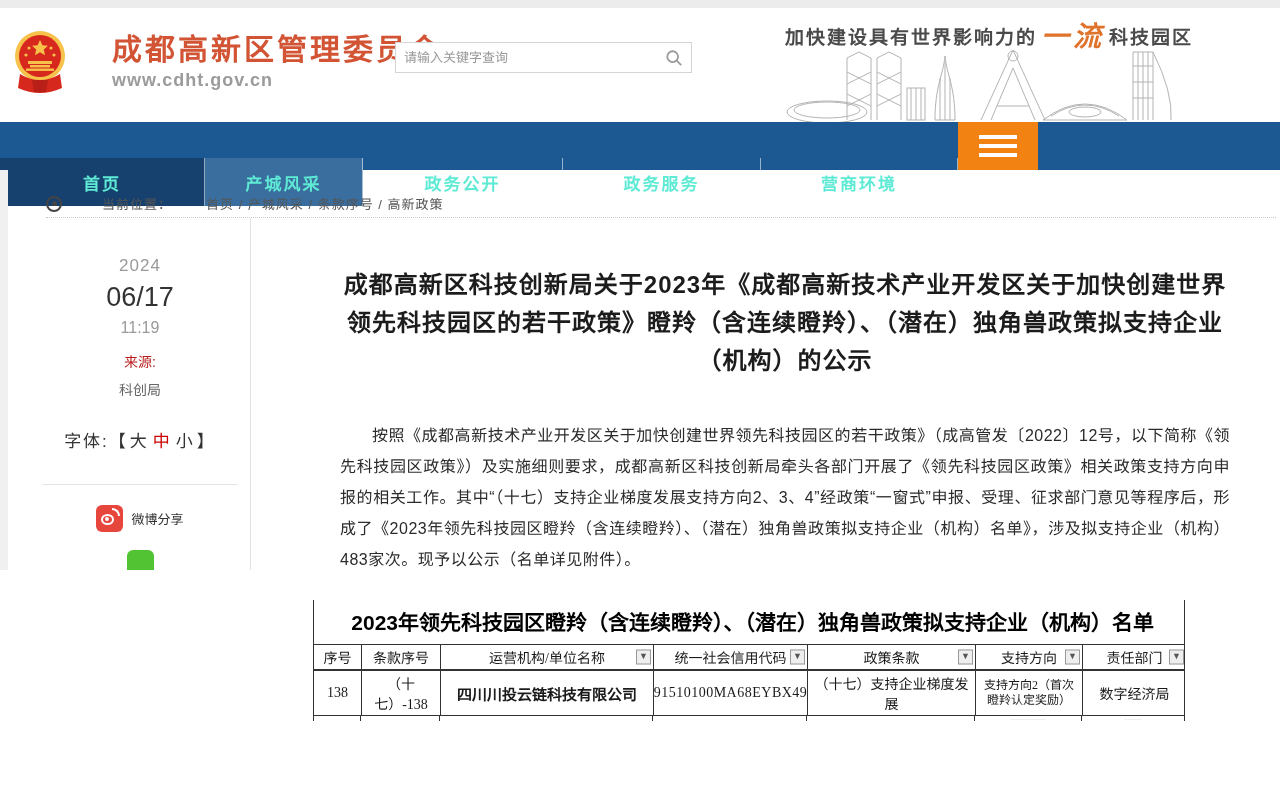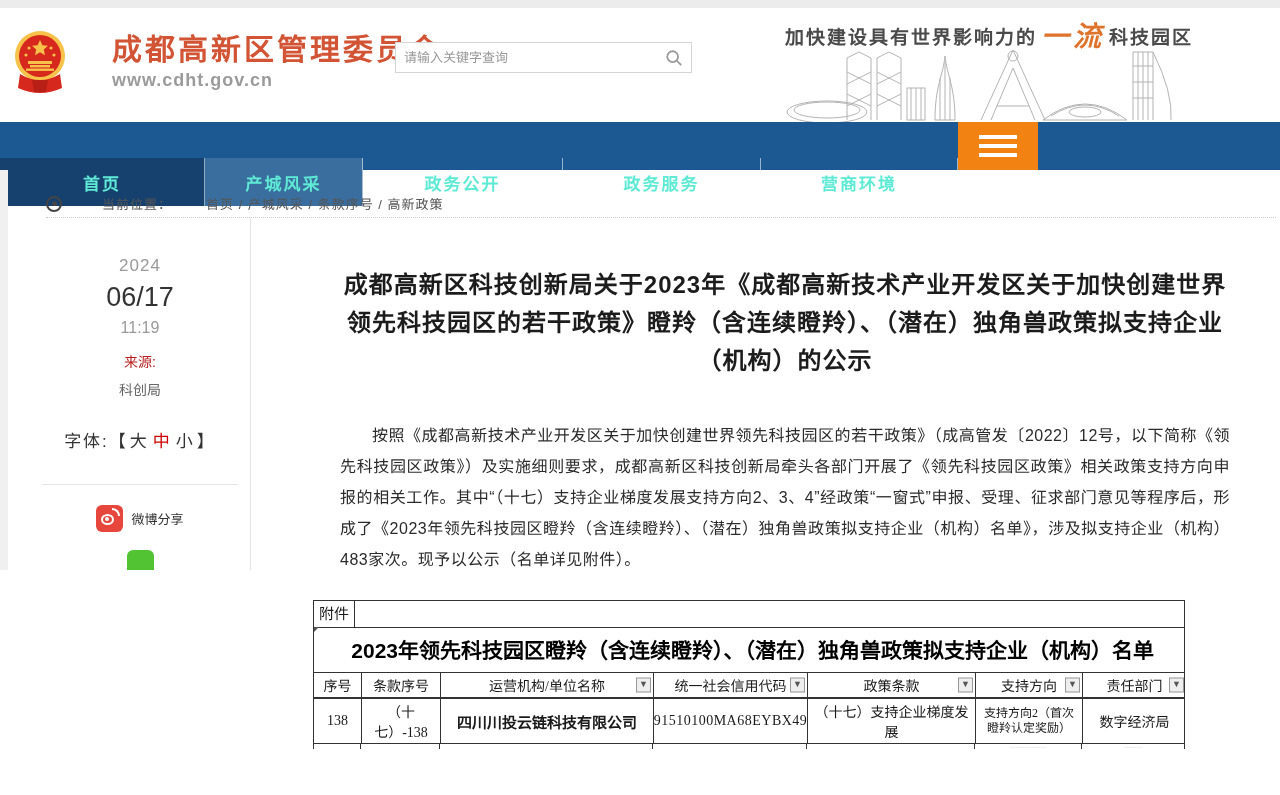--- a/index.html
+++ b/index.html
@@ -243,24 +243,20 @@
     <div class="wechat-sliver"></div>
   </aside>
 
   <main class="main">
     <h1 class="art-title">成都高新区科技创新局关于2023年《成都高新技术产业开发区关于加快创建世界领先科技园区的若干政策》瞪羚（含连续瞪羚）、（潜在）独角兽政策拟支持企业（机构）的公示</h1>
     <p class="art-body">按照《成都高新技术产业开发区关于加快创建世界领先科技园区的若干政策》（成高管发〔2022〕12号，以下简称《领先科技园区政策》）及实施细则要求，成都高新区科技创新局牵头各部门开展了《领先科技园区政策》相关政策支持方向申报的相关工作。其中“（十七）支持企业梯度发展支持方向2、3、4”经政策“一窗式”申报、受理、征求部门意见等程序后，形成了《2023年领先科技园区瞪羚（含连续瞪羚）、（潜在）独角兽政策拟支持企业（机构）名单》，涉及拟支持企业（机构）483家次。现予以公示（名单详见附件）。</p>
   </main>
 </div>
 
 <div class="attach">
-  <div class="attach-label-row">
-    <span class="attach-label">附件</span>
-    <span class="corner-mark"></span>
-  </div>
   <div class="attach-title">2023年领先科技园区瞪羚（含连续瞪羚）、（潜在）独角兽政策拟支持企业（机构）名单</div>
 
   <div class="grid hdr">
     <div class="cell">序号</div>
     <div class="cell">条款序号</div>
     <div class="cell">
       <span>运营机构/单位名称</span>
       <span class="flt">▼</span>
     </div>
     <div class="cell">

